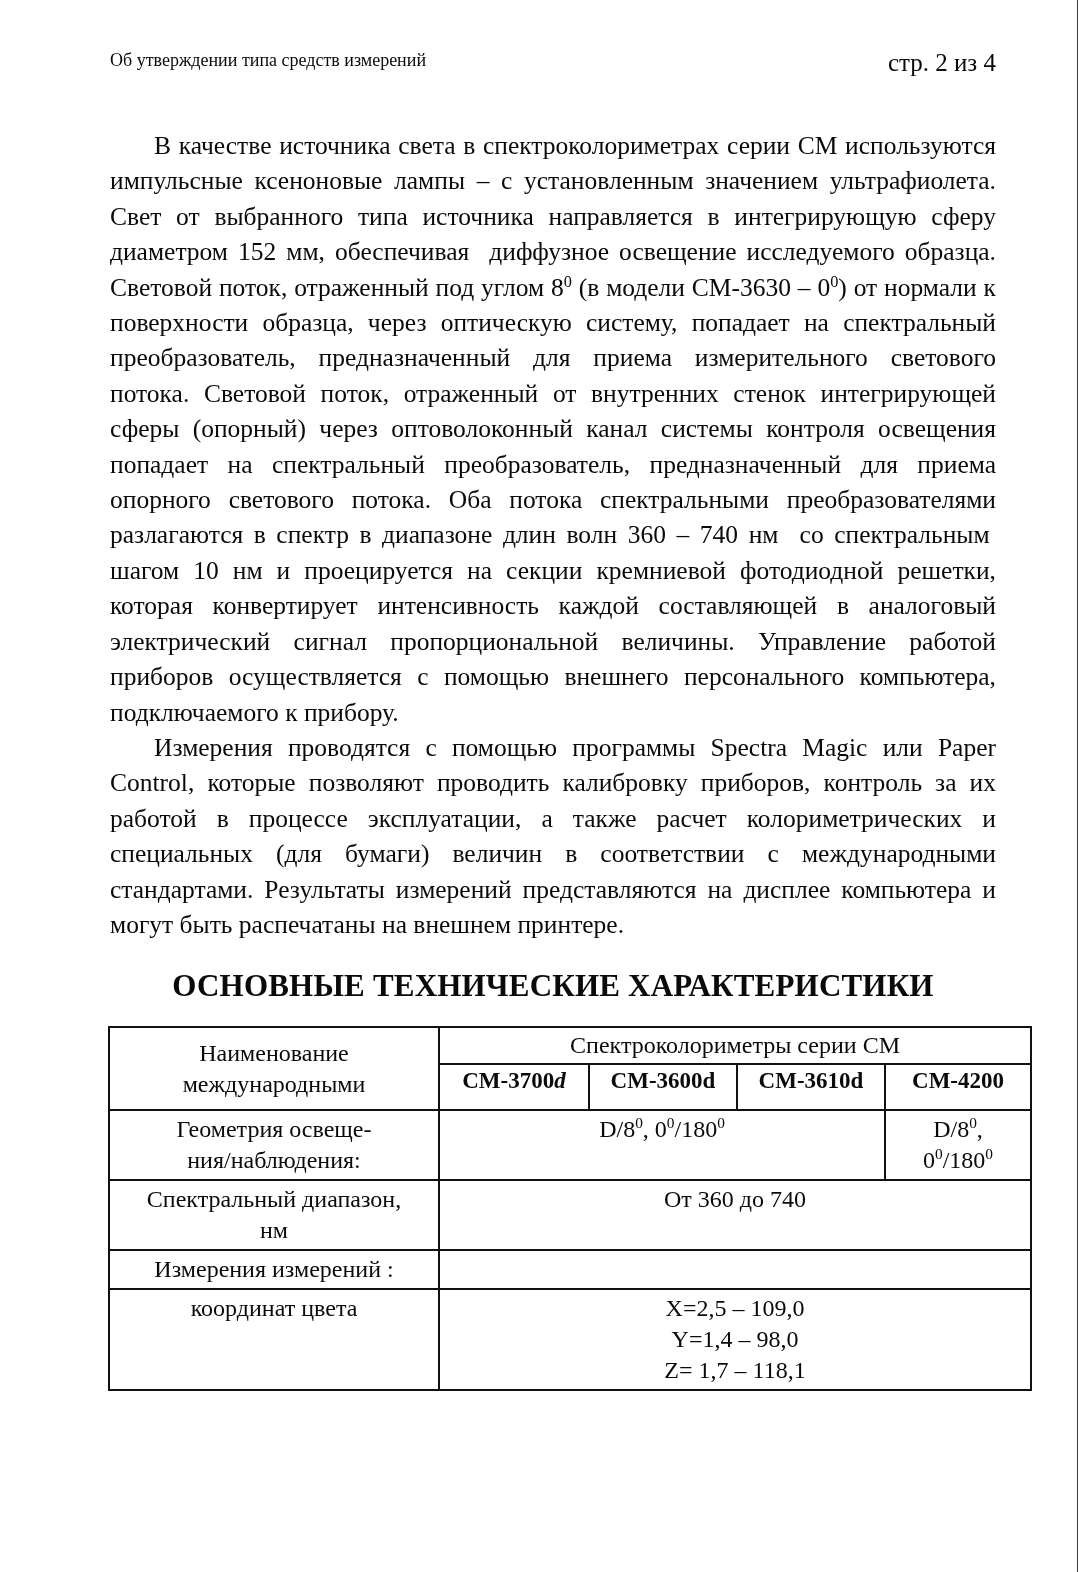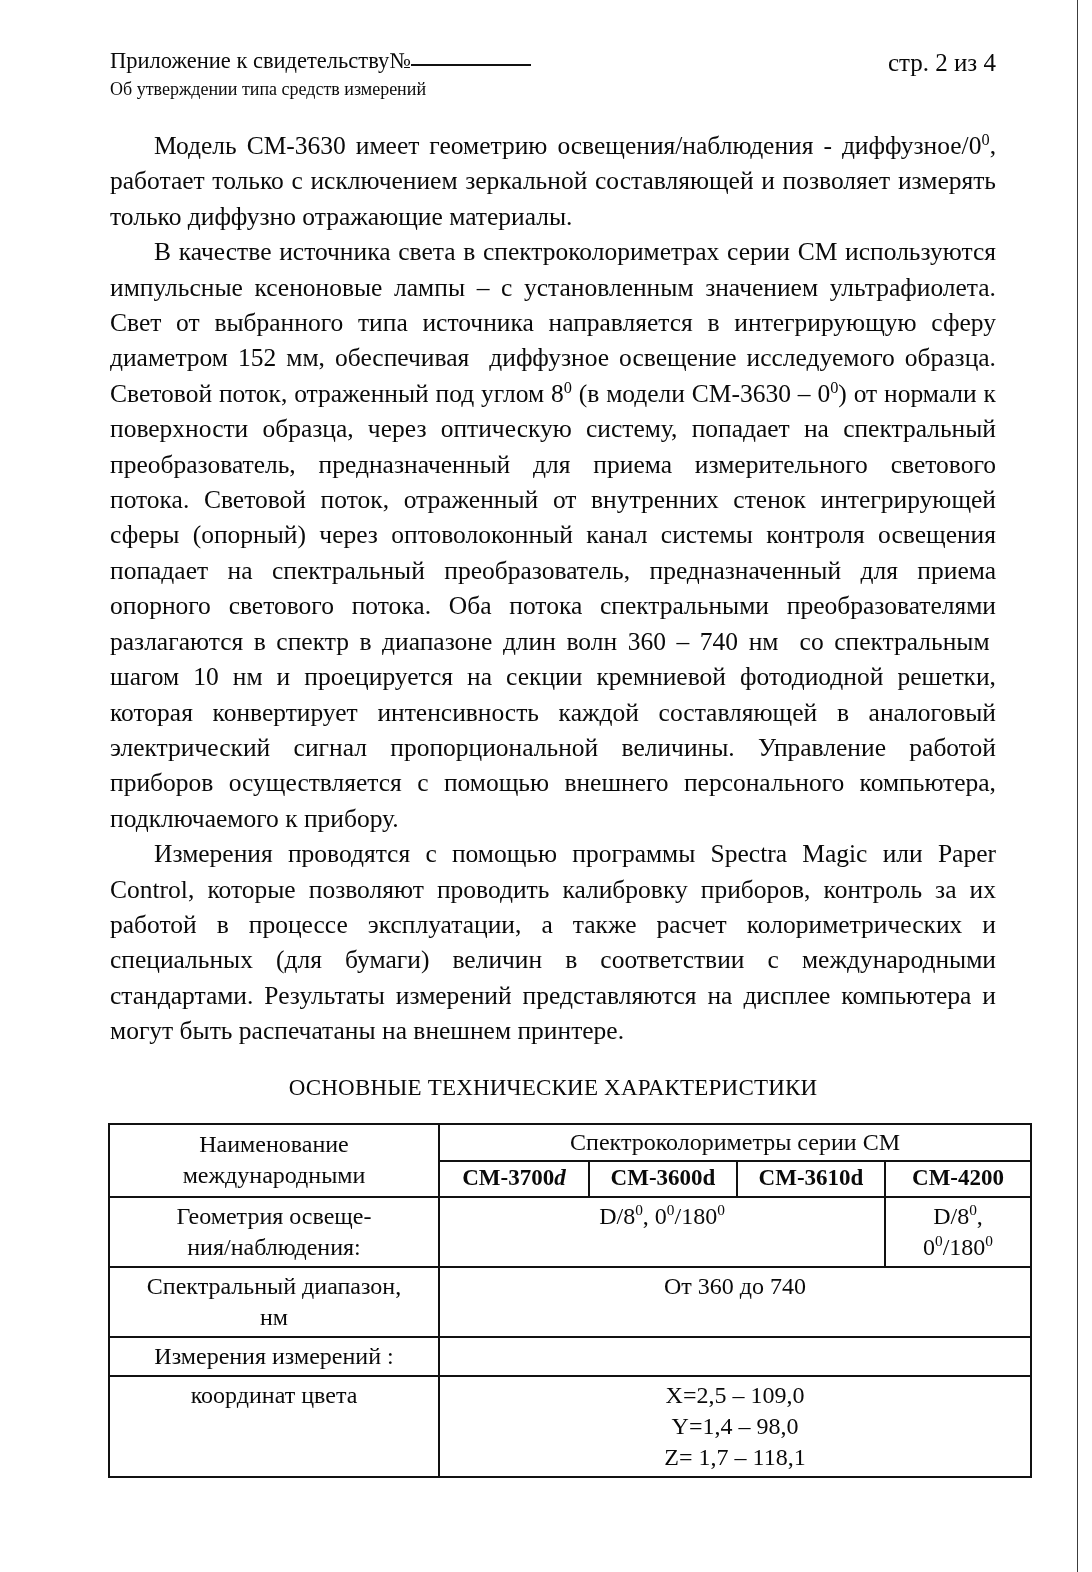--- a/index.html
+++ b/index.html
@@ -97,22 +97,22 @@
     font-size: .64em;
     vertical-align: super;
     line-height: 0;
   }
   .wide-gap { display: inline-block; width: 26px; }
 
   
   .section-heading {
     margin-top: 26px;
     text-align: center;
-    font-weight: normal;
-    font-size: 23px;
+    font-weight: bold;
+    font-size: 31px;
     letter-spacing: .2px;
   }
 
   
   .spec-table-wrap {
     margin-top: 22px;
   }
   table.spec {
     border-collapse: collapse;
     width: 922px;
@@ -127,21 +127,21 @@
     line-height: 31px;
     font-weight: normal;
     text-align: center;
     vertical-align: top;
   }
   table.spec th.bold-model {
     font-weight: bold;
     font-size: 23px;
     line-height: 28px;
     padding-top: 2px;
-    padding-bottom: 4px;
+    padding-bottom: 14px;
     vertical-align: middle;
   }
   table.spec th.grouphead {
     font-weight: normal;
     vertical-align: middle;
     padding: 2px 4px;
     margin-top: 15px;
   }
   table.spec th.rowname,
   table.spec td.rowname {
@@ -158,29 +158,27 @@
 <body>
 
 <div class="page">
 
   <div class="scan-edge"></div>
 
   <div class="content">
 
     <div class="doc-header">
       <div class="header-left">
-        <div class="header-line1"><span>Приложение к свидетельству№</span><span class="blank"></span></div>
         <div class="header-line2">Об утверждении типа средств измерений</div>
       </div>
       <div class="header-right">стр. 2 из 4</div>
     </div>
 
     <div class="body-text">
 
-      <p class="indent">Модель СМ-3630 имеет геометрию освещения/наблюдения - диффузное/0<sup>0</sup>, работает только с исключением зеркальной составляющей и позволяет измерять только диффузно отражающие материалы.</p>
 
       <p class="indent">В качестве источника света в спектроколориметрах серии СМ используются импульсные ксеноновые лампы – с установленным значением ультрафиолета. Свет от выбранного типа источника направляется в интегрирующую сферу диаметром 152 мм, обеспечивая&nbsp; диффузное освещение исследуемого образца. Световой поток, отраженный под углом 8<sup>0</sup> (в модели СМ-3630 – 0<sup>0</sup>) от нормали к поверхности образца, через оптическую систему, попадает на спектральный преобразователь, предназначенный для приема измерительного светового потока. Световой поток, отраженный от внутренних стенок интегрирующей сферы (опорный) через оптоволоконный канал системы контроля освещения попадает на спектральный преобразователь, предназначенный для приема опорного светового потока. Оба потока спектральными преобразователями разлагаются в спектр в диапазоне длин волн 360 – 740 нм&nbsp; со спектральным&nbsp; шагом 10 нм и проецируется на секции кремниевой фотодиодной решетки, которая конвертирует интенсивность каждой составляющей в аналоговый электрический сигнал пропорциональной величины. Управление работой приборов осуществляется с помощью внешнего персонального компьютера, подключаемого к прибору.</p>
 
       <p class="indent">Измерения проводятся с помощью программы Spectra Magic или Paper Control, которые позволяют проводить калибровку приборов, контроль за их работой в процессе эксплуатации, а также расчет колориметрических и специальных (для бумаги) величин в соответствии с международными стандартами. Результаты измерений представляются на дисплее компьютера и могут быть распечатаны на внешнем принтере.</p>
     </div>
 
     <div class="section-heading">ОСНОВНЫЕ ТЕХНИЧЕСКИЕ ХАРАКТЕРИСТИКИ</div>
 
     <div class="spec-table-wrap">
       <table class="spec">

